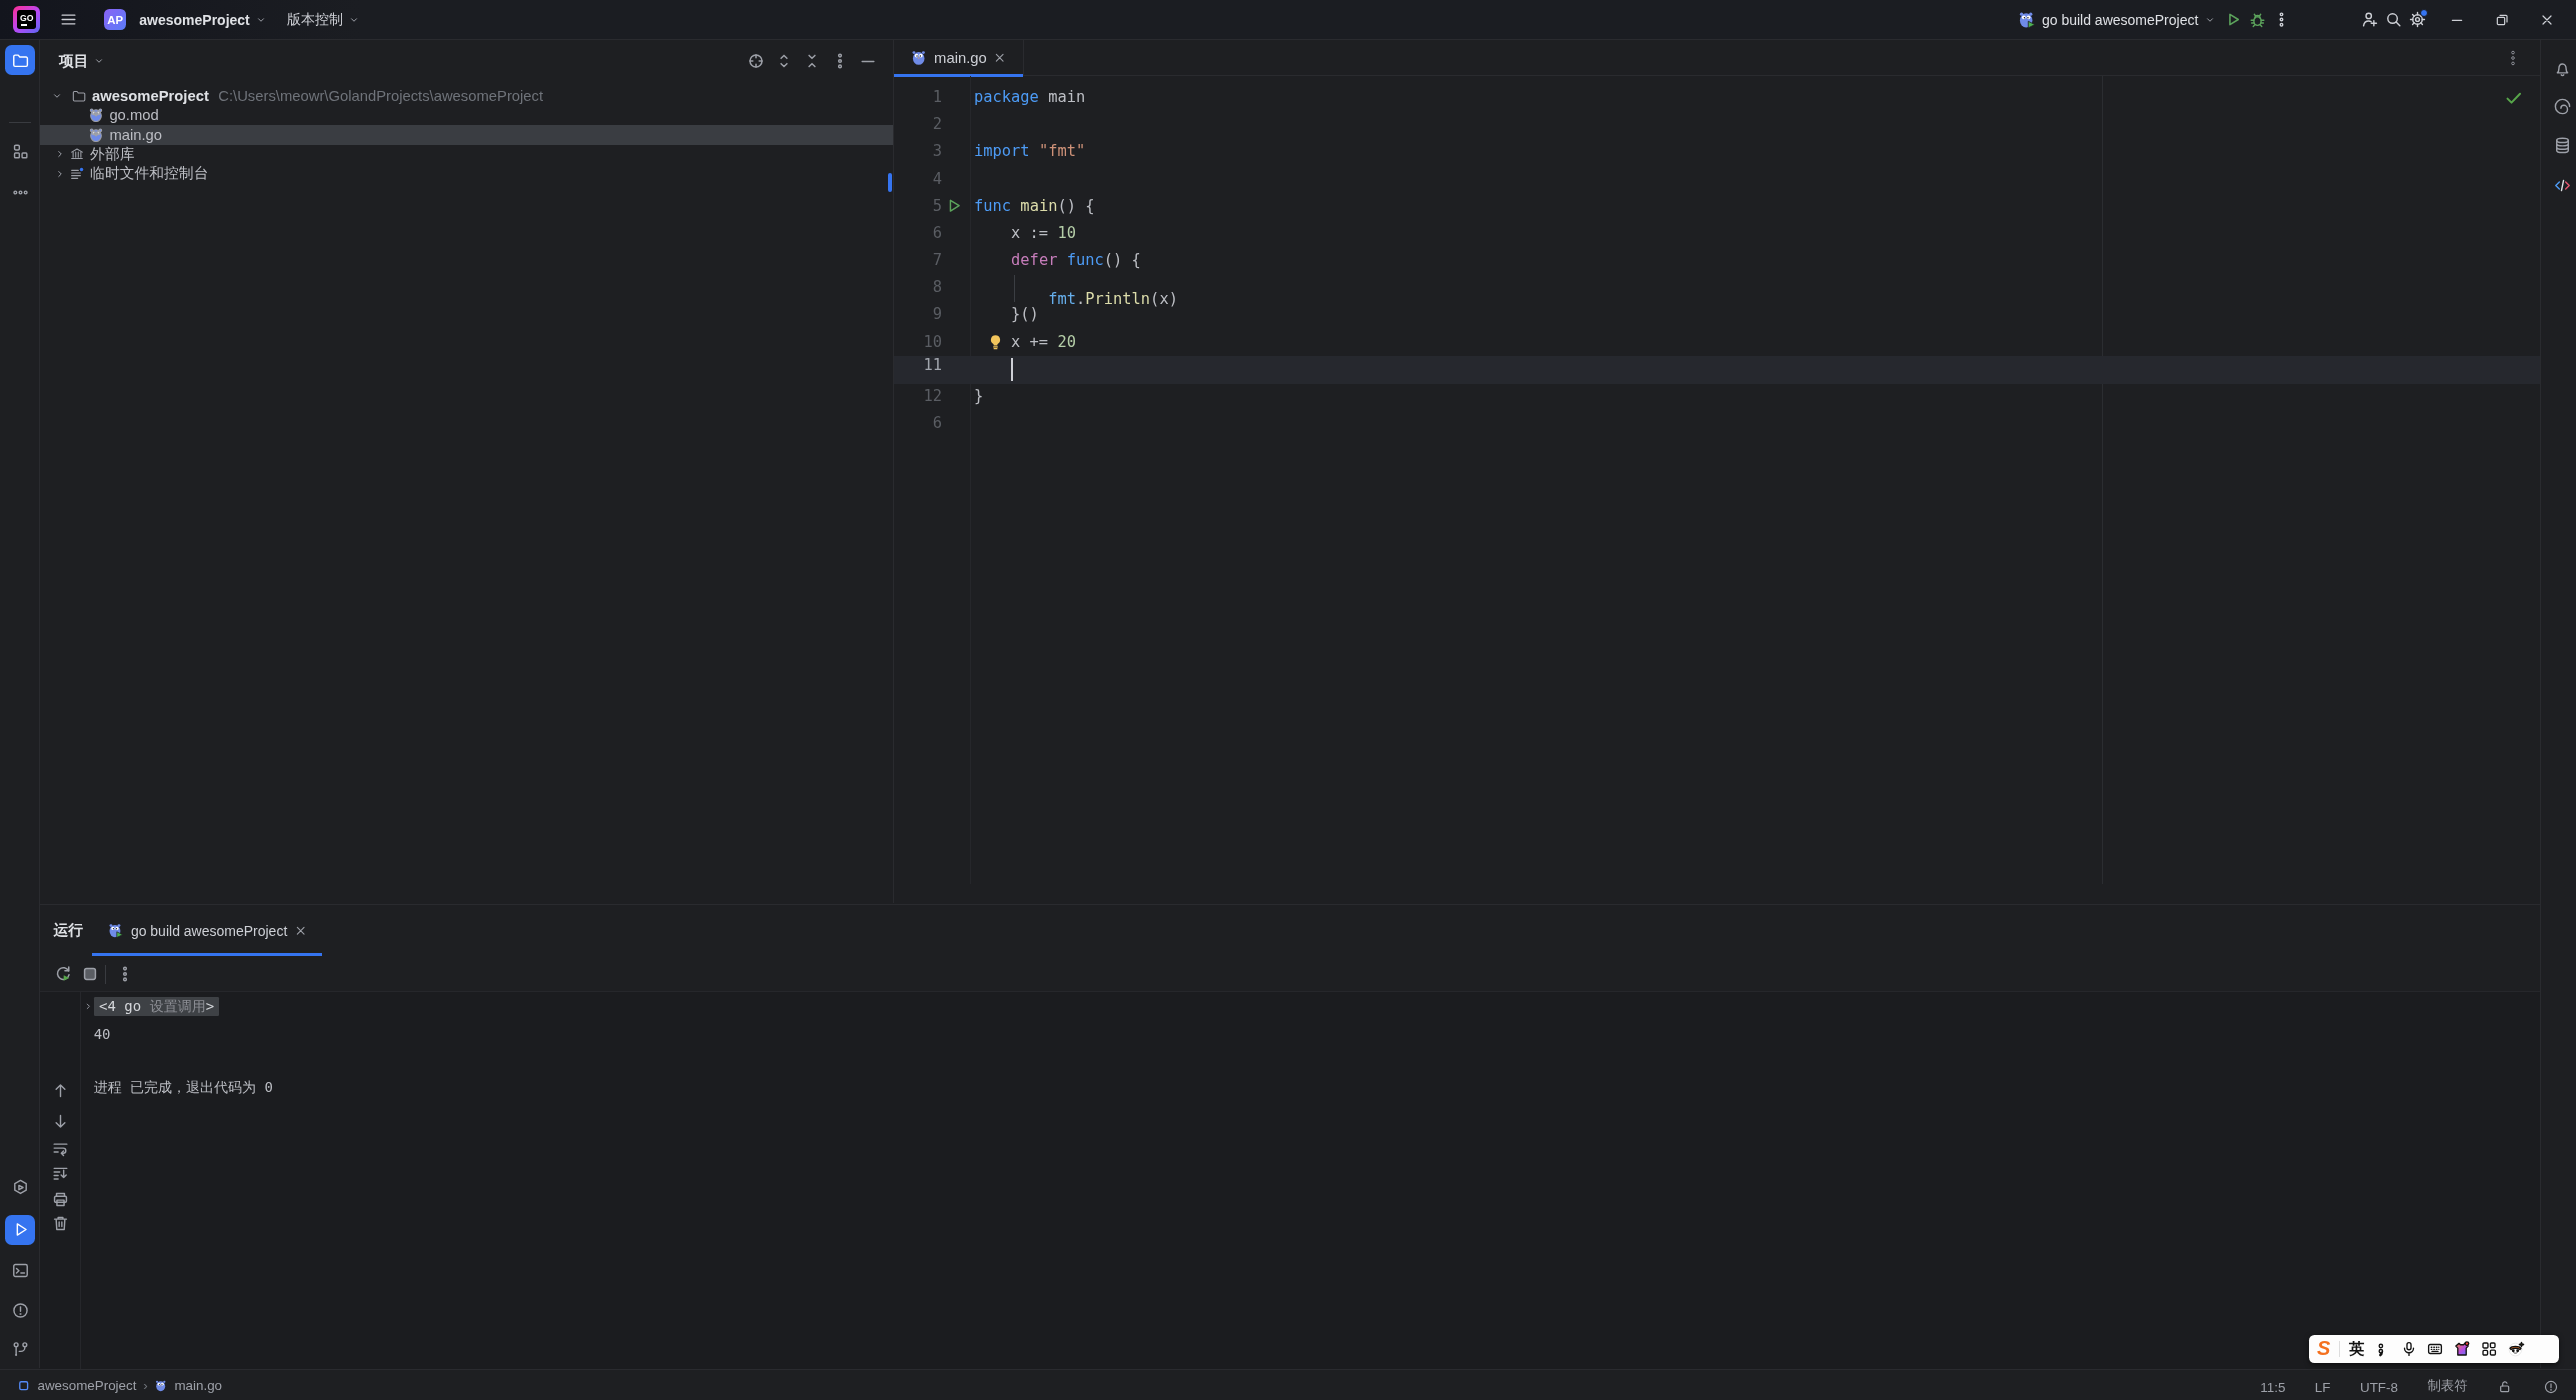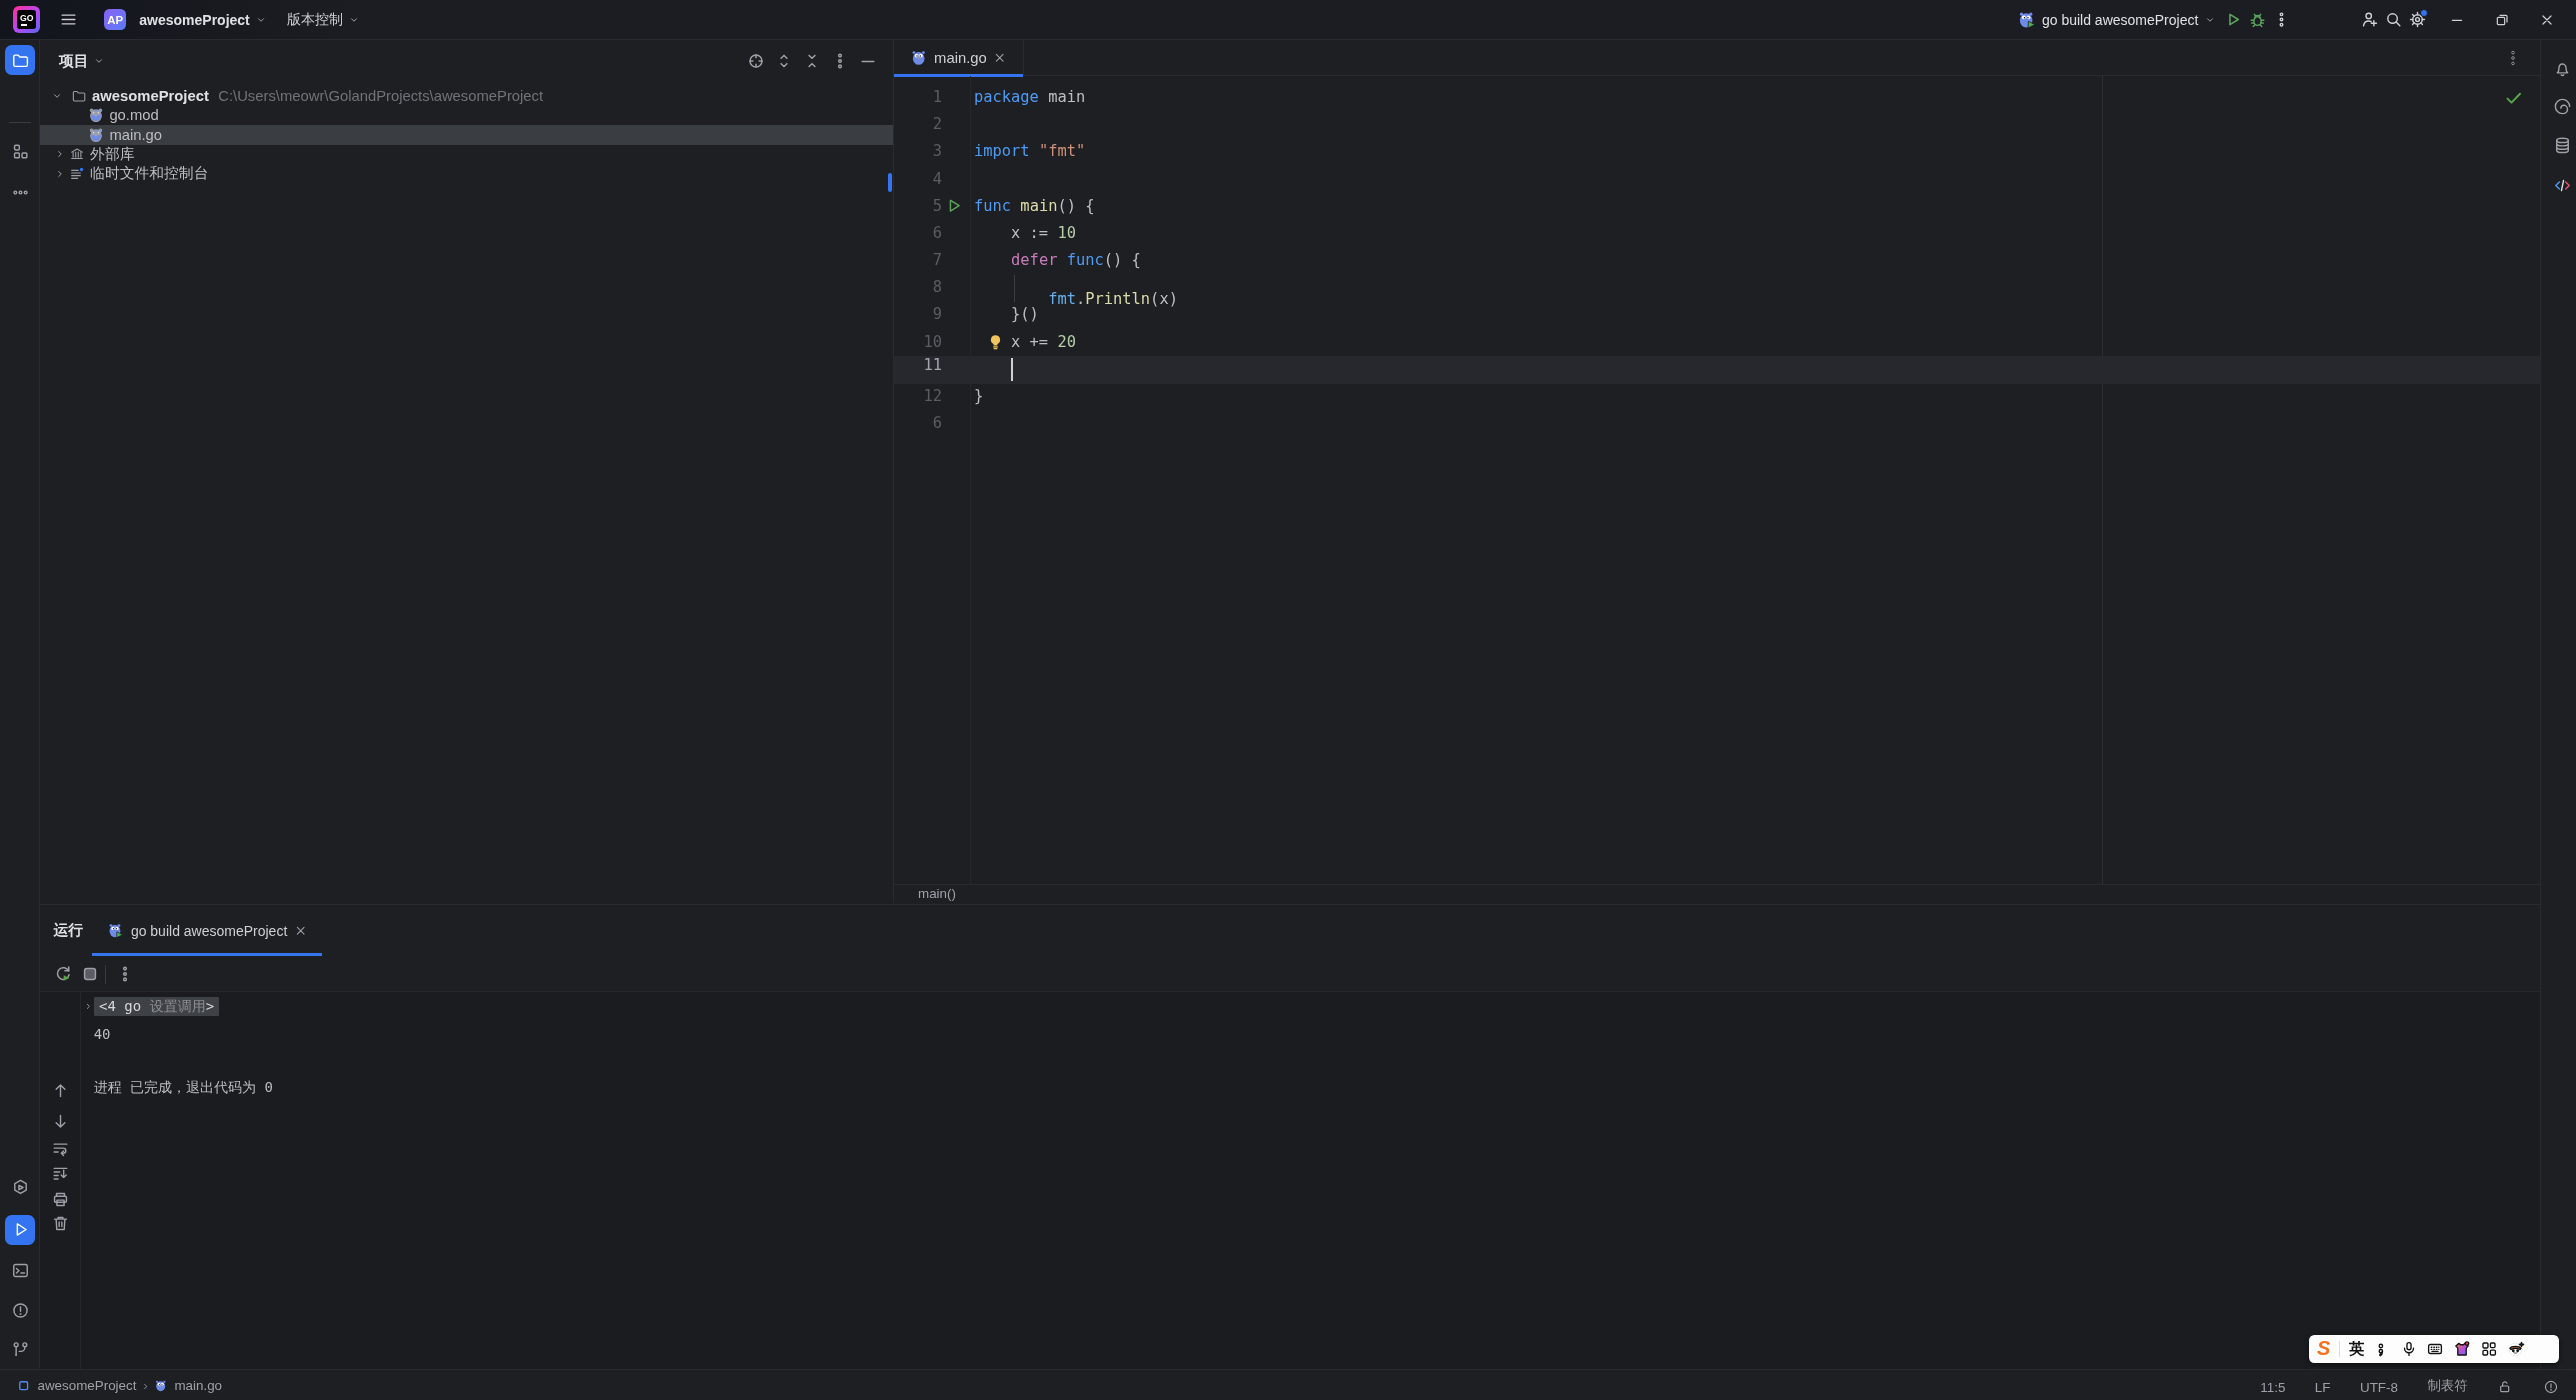--- a/index.html
+++ b/index.html
@@ -553,23 +553,20 @@
         <div class="cl" style="top: 253px;"><span class="tk-pl">    x += </span><span class="tk-num">20</span></div>
         <div class="curline" style="top: 280px;"></div>
         <div class="ln cur" style="top: 276px;">11</div>
         <div class="cl" style="top: 280px;"><span class="tk-pl">    </span></div>
         <div class="caret" style="top: 282px; left: 117px;"></div>
         <div class="ln" style="top: 307px;">12</div>
         <div class="cl" style="top: 307px;"><span class="tk-pl">}</span></div>
         <div class="ln" style="top: 334px;">6</div>
         <div class="cl" style="top: 334px;"></div>
       </div>
-    <div class="crumbbar">
-      <span class="crumb">main()</span>
-    </div>
   </section>
 
   <section class="bottom-panel">
     <div class="bp-header">
       <span class="bp-title">运行</span>
       <div class="bp-tab">
         <span class="tab-ficon"><i><svg viewBox="0 0 24 24">
                 <circle cx="5.5" cy="5" r="2" fill="#6F8BE8"></circle>
                 <circle cx="16.5" cy="5" r="2" fill="#6F8BE8"></circle>
                 <ellipse cx="11" cy="12.5" rx="7.5" ry="8.5" fill="#6F8BE8"></ellipse>

